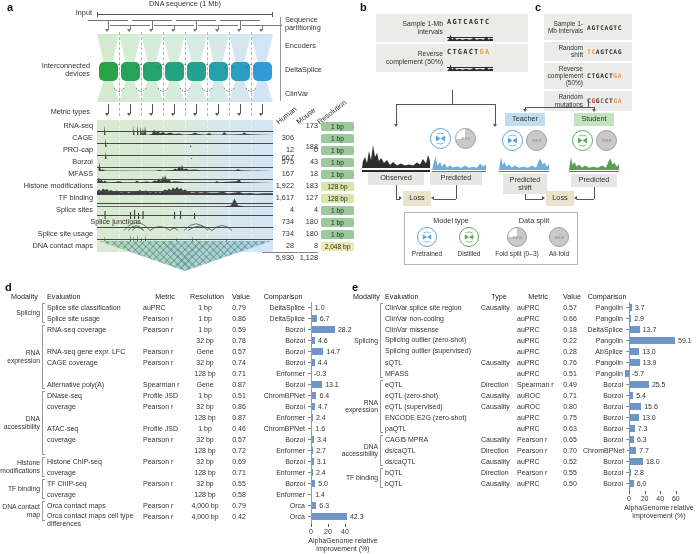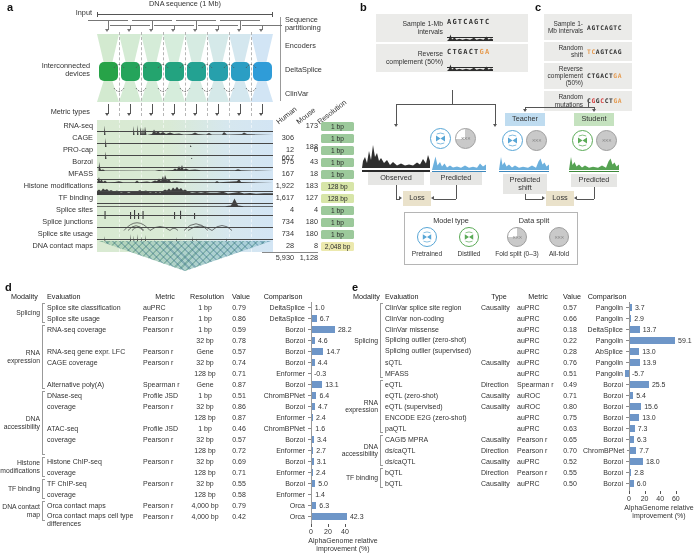--- a/index.html
+++ b/index.html
@@ -263,21 +263,21 @@
         <div class="lab r" style="left: 294px; top: 194px; width: 24px;">127</div>
         <div class="chip r128" style="left: 321px; top: 193.5px; width: 33px;">128 bp</div>
         <div class="lab r" style="left: 0px; top: 206px; width: 93px; white-space: nowrap;">Splice sites</div>
         <div class="abs" style="left: 97px; top: 205px; width: 176px; height: 11px;"><svg width="176" height="11" viewBox="0 0 176 11" preserveAspectRatio="none">
             <path d="M7.5,11 L7.5,3 L8.6,3 L8.6,11 Z M33,11 L33,4 L34.1,4 L34.1,11 Z M37,11 L37,2 L38.1,2 L38.1,11 Z M41,11 L41,5 L42.1,5 L42.1,11 Z M45.5,11 L45.5,3 L46.6,3 L46.6,11 Z M77,11 L77,4 L78.1,4 L78.1,11 Z M83,11 L83,2.8 L84.1,2.8 L84.1,11 Z M97,11 L97,5 L98.1,5 L98.1,11 Z" fill="#3f3f3f"></path>
           </svg></div>
         <div class="abs" style="left: 97px; top: 215.2px; width: 176px; height: 0.9px; background: rgb(71, 71, 71);"></div>
         <div class="lab r" style="left: 258px; top: 206px; width: 36px;">4</div>
         <div class="lab r" style="left: 294px; top: 206px; width: 24px;">4</div>
         <div class="chip r1" style="left: 321px; top: 205.5px; width: 33px;">1 bp</div>
-        <div class="lab r" style="left: 0px; top: 218px; width: 93px; white-space: nowrap;">Splice junctions</div>
+        <div class="lab r" style="left: 0px; top: 218px; width: 93px; white-space: nowrap; padding-left: 48px;">Splice junctions</div>
         <div class="abs" style="left: 97px; top: 217px; width: 176px; height: 11px;"><svg width="176" height="11" viewBox="0 0 176 11" preserveAspectRatio="none">
             <path d="M27,10.5 Q40,-5 53,10.5 M31,10.5 Q39,1 47,10.5 M35,10.5 Q40.5,4 46,10.5 M53,10.5 Q63,2.5 73,10.5 M73,10.5 Q77,6 81,10.5 M87,10.5 Q99,-3 111,10.5 M91,10.5 Q103,1.5 115,10.5 M115,10.5 Q125,0.5 135,10.5" stroke="#3f3f3f" stroke-width="0.7" fill="none"></path>
           </svg></div>
         <div class="abs" style="left: 97px; top: 227.2px; width: 176px; height: 0.9px; background: rgb(71, 71, 71);"></div>
         <div class="lab r" style="left: 258px; top: 218px; width: 36px;">734</div>
         <div class="lab r" style="left: 294px; top: 218px; width: 24px;">180</div>
         <div class="chip r1" style="left: 321px; top: 217.5px; width: 33px;">1 bp</div>
         <div class="lab r" style="left: 0px; top: 230px; width: 93px; white-space: nowrap;">Splice site usage</div>
         <div class="abs" style="left: 97px; top: 229px; width: 176px; height: 11px;"><svg width="176" height="11" viewBox="0 0 176 11" preserveAspectRatio="none">
             <path d="M7.5,11 L7.5,4 L8.7,11 Z M33,11 L33,2 L34.2,11 Z M36.5,11 L36.5,3.5 L37.7,11 Z M40,11 L40,2 L41.2,11 Z M44,11 L44,4.5 L45.2,11 Z M48,11 L48,3 L49.2,11 Z M57,11 L57,8 L58.2,11 Z M61,11 L61,9 L62.2,11 Z M79,11 L79,5 L80.2,11 Z M83.5,11 L83.5,8.5 L84.7,11 Z M95,11 L95,4 L96.2,11 Z M99.5,11 L99.5,6.5 L100.7,11 Z M111,11 L111,9 L112.2,11 Z M129,11 L129,6 L130.2,11 Z" fill="#3f3f3f"></path>

